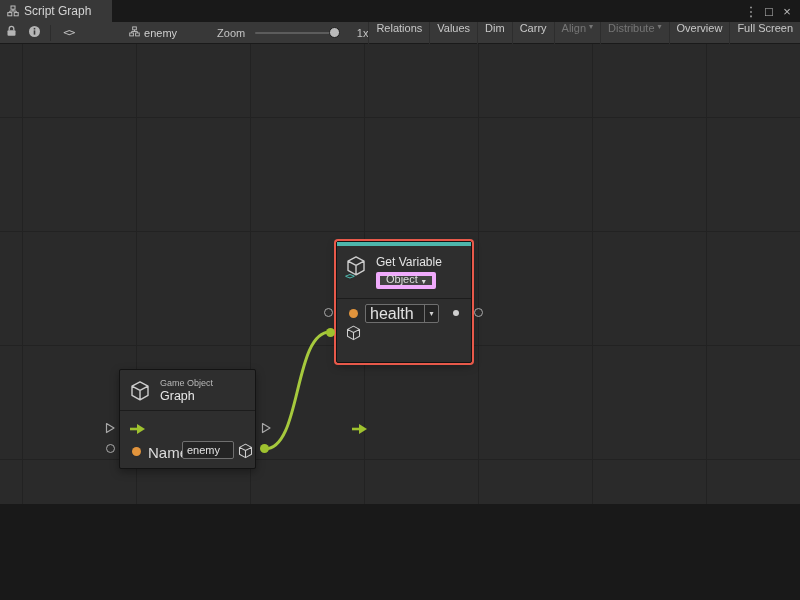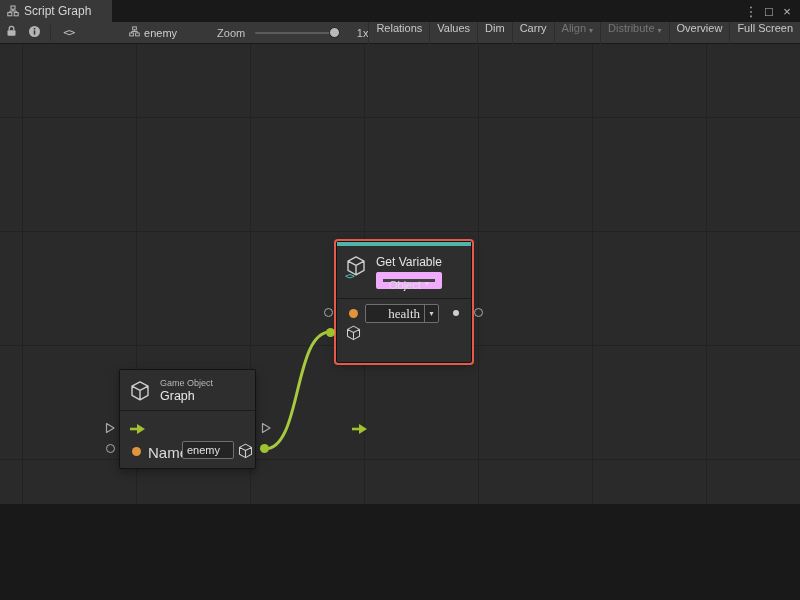--- a/index.html
+++ b/index.html
@@ -32,21 +32,21 @@
   .tool-sep{width:1px;height:16px;background:#2c2c2c;margin:0 4px;}
   .code-glyph{font-family:"DejaVu Sans Mono",monospace;font-size:11px;color:#c2c2c2;letter-spacing:-1px;}
   .breadcrumb{display:flex;align-items:center;gap:4px;margin-left:46px;color:#cfcfcf;cursor:default;}
   .zoom-label{margin-left:40px;color:#c4c4c4;}
   .zoom-slider{width:88px;height:22px;position:relative;margin-left:10px;cursor:default;}
   .zoom-track{position:absolute;left:0;right:0;top:10px;height:2px;background:#5c5c5c;border-radius:1px;}
   .zoom-knob{position:absolute;top:5.5px;left:74px;width:11px;height:11px;border-radius:50%;
              background:#b9b9b9;border:1px solid #1e1e1e;}
   .zoom-value{margin-left:18px;color:#c4c4c4;}
   .toolbar-right{margin-left:auto;display:flex;align-items:stretch;height:22px;}
-  .tool-btn{display:flex;align-items:flex-end;gap:3px;padding:12px 7px;font-size:11px;color:#c8c8c8;
+  .tool-btn{display:flex;align-items:flex-start;gap:3px;padding:0 7px;font-size:11px;color:#c8c8c8;
             background:transparent;border:none;border-left:1px solid #2d2d2d;cursor:default;white-space:nowrap;}
   .tool-btn.disabled{color:#757575;}
   .caret{font-size:8px;line-height:1;transform:translateY(1px);}
 
   
   .canvas{position:relative;flex:1;background-color:#2a2a2a;overflow:hidden;
     background-image:linear-gradient(#222222 1px,transparent 1px),
                      linear-gradient(90deg,#222222 1px,transparent 1px);
     background-size:114px 114px;background-position:22px 73px;}
   .wires{position:absolute;left:0;top:0;width:800px;height:556px;pointer-events:none;}
@@ -57,31 +57,31 @@
   .node.selected{box-shadow:0 0 0 2px var(--selection),0 3px 8px rgba(0,0,0,.35);}
   .cube-svg{display:block;}
 
   
   .gv-accent{position:absolute;left:0;right:0;top:0;height:4px;background:var(--accent-teal);}
   .gv-iconwrap{position:absolute;left:9px;top:13px;width:22px;height:24px;}
   .gv-code-overlay{position:absolute;left:-1px;bottom:-2px;font-family:"DejaVu Sans Mono",monospace;
                    font-size:9px;font-weight:bold;color:var(--accent-teal);letter-spacing:-1px;
                    text-shadow:0 0 2px #2e2e2e;}
   .gv-title{position:absolute;left:39px;top:13px;font-size:12px;color:#e4e4e4;}
-  .gv-dropdown{position:absolute;left:39px;top:30px;height:17px;display:flex;align-items:flex-start;gap:4px;
-               padding:0 6px;background:#424242;border:7px solid #f0abfc;border-radius:2px;
+  .gv-dropdown{position:absolute;left:39px;top:30px;height:17px;display:flex;align-items:flex-end;gap:4px;
+               padding:0 6px;background:#424242;border:4px solid #f0abfc;border-radius:2px;
                font-size:11px;color:#dcdcdc;cursor:default;}
   .gv-div{position:absolute;left:0;right:0;top:56px;height:1px;background:#1c1c1c;}
   .dot{border-radius:50%;position:absolute;}
   .dot.orange{width:9px;height:9px;background:var(--value-orange);}
   .dot.inner{width:6px;height:6px;background:#cfcfcf;}
   .combo{position:absolute;display:flex;align-items:stretch;background:#242424;
          border:1px solid #6f6f6f;border-radius:2px;}
   .combo input{flex:1;min-width:0;background:transparent;border:none;outline:none;color:#e2e2e2;
-               font-size:13px;font-family:Liberation Serif, serif;padding:0 4px;text-align:right;}
+               font-size:16px;font-family:Liberation Sans, sans-serif;padding:0 4px;}
   .combo-caret{width:14px;border-left:1px solid #6f6f6f;display:flex;align-items:center;
                justify-content:center;font-size:8px;color:#cfcfcf;cursor:default;}
   .gv-cube{position:absolute;left:9px;top:83px;}
 
   
   .cr-iconwrap{position:absolute;left:10px;top:10px;}
   .cr-category{position:absolute;left:40px;top:8px;font-size:9px;color:#b8b8b8;}
   .cr-title{position:absolute;left:40px;top:19px;font-size:12.5px;color:#e8e8e8;}
   .cr-div{position:absolute;left:0;right:0;top:40px;height:1px;background:#1c1c1c;}
   .flow-arrow{position:absolute;width:17px;height:12px;}

